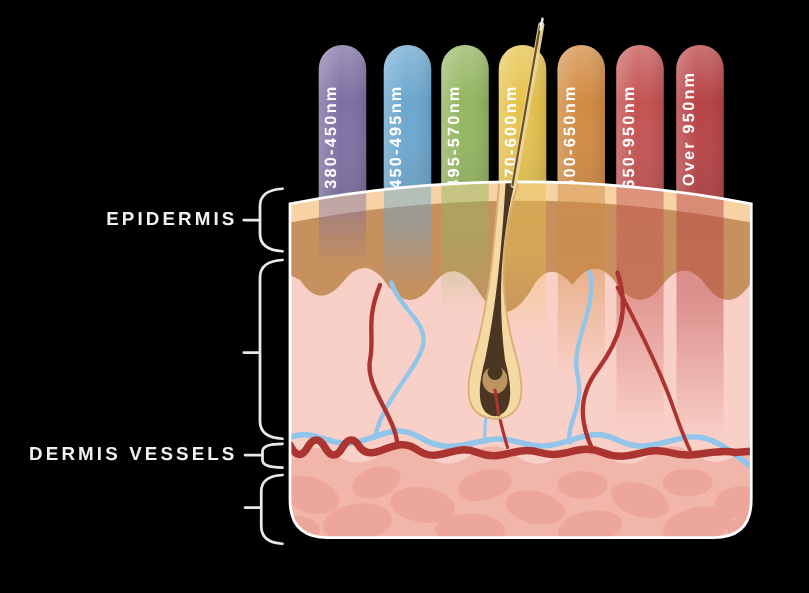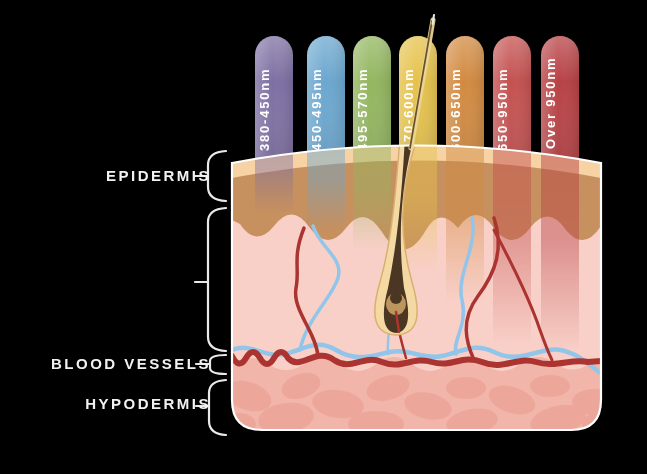--- a/index.html
+++ b/index.html
@@ -2,21 +2,21 @@
 <html><head>
 <meta charset="utf-8">
 <style>
   html,body{margin:0;padding:0;background:#000;}
   .stage{
     position:relative;width:647px;height:474px;background:#000;
     overflow:hidden;font-family:"Liberation Sans",sans-serif;
   }
   .stage svg{position:absolute;left:0;top:0;}
   .layer-label{
-    position:absolute;right:436px;white-space:nowrap;
+    position:absolute;right:457px;white-space:nowrap;
     color:#f1f1f1;font-size:15px;font-weight:700;letter-spacing:2.5px;
     line-height:18px;text-align:left;
   }
   .bar-text{
     font-family:"Liberation Sans",sans-serif;font-size:13px;font-weight:700;
     letter-spacing:1.8px;fill:#ffffff;
   }
 </style>
 </head>
 <body>
@@ -195,16 +195,15 @@
 
     <g fill="none" stroke-width="2.2" stroke-linecap="round" stroke="#e9e9e9">
       <path d="M226,151 Q208,152 208,165 L208,187 Q208,200 226,201 M208,176 L195,176"></path>
       <path d="M226,208 Q208,209 208,222 L208,337 Q208,350 226,351 M208,282 L195,282"></path>
       <path d="M226,355 Q210,355 210,361 L210,368 Q210,374 226,374 M210,364 L196,364"></path>
       <path d="M226,380 Q209,381 209,393 L209,421 Q209,434 226,435 M209,406 L196,406"></path>
     </g>
   </svg>
 
   <div class="layer-label" style="top:167px">EPIDERMIS</div>
-  <div class="layer-label" style="top:355px">BLOOD VESSELS</div>
-  <div class="layer-label" style="top:395px">HYPODERMIS</div>
+  <div class="layer-label" style="top:355px">DERMIS VESSELS</div>
 
 </div>
 
 </body></html>

